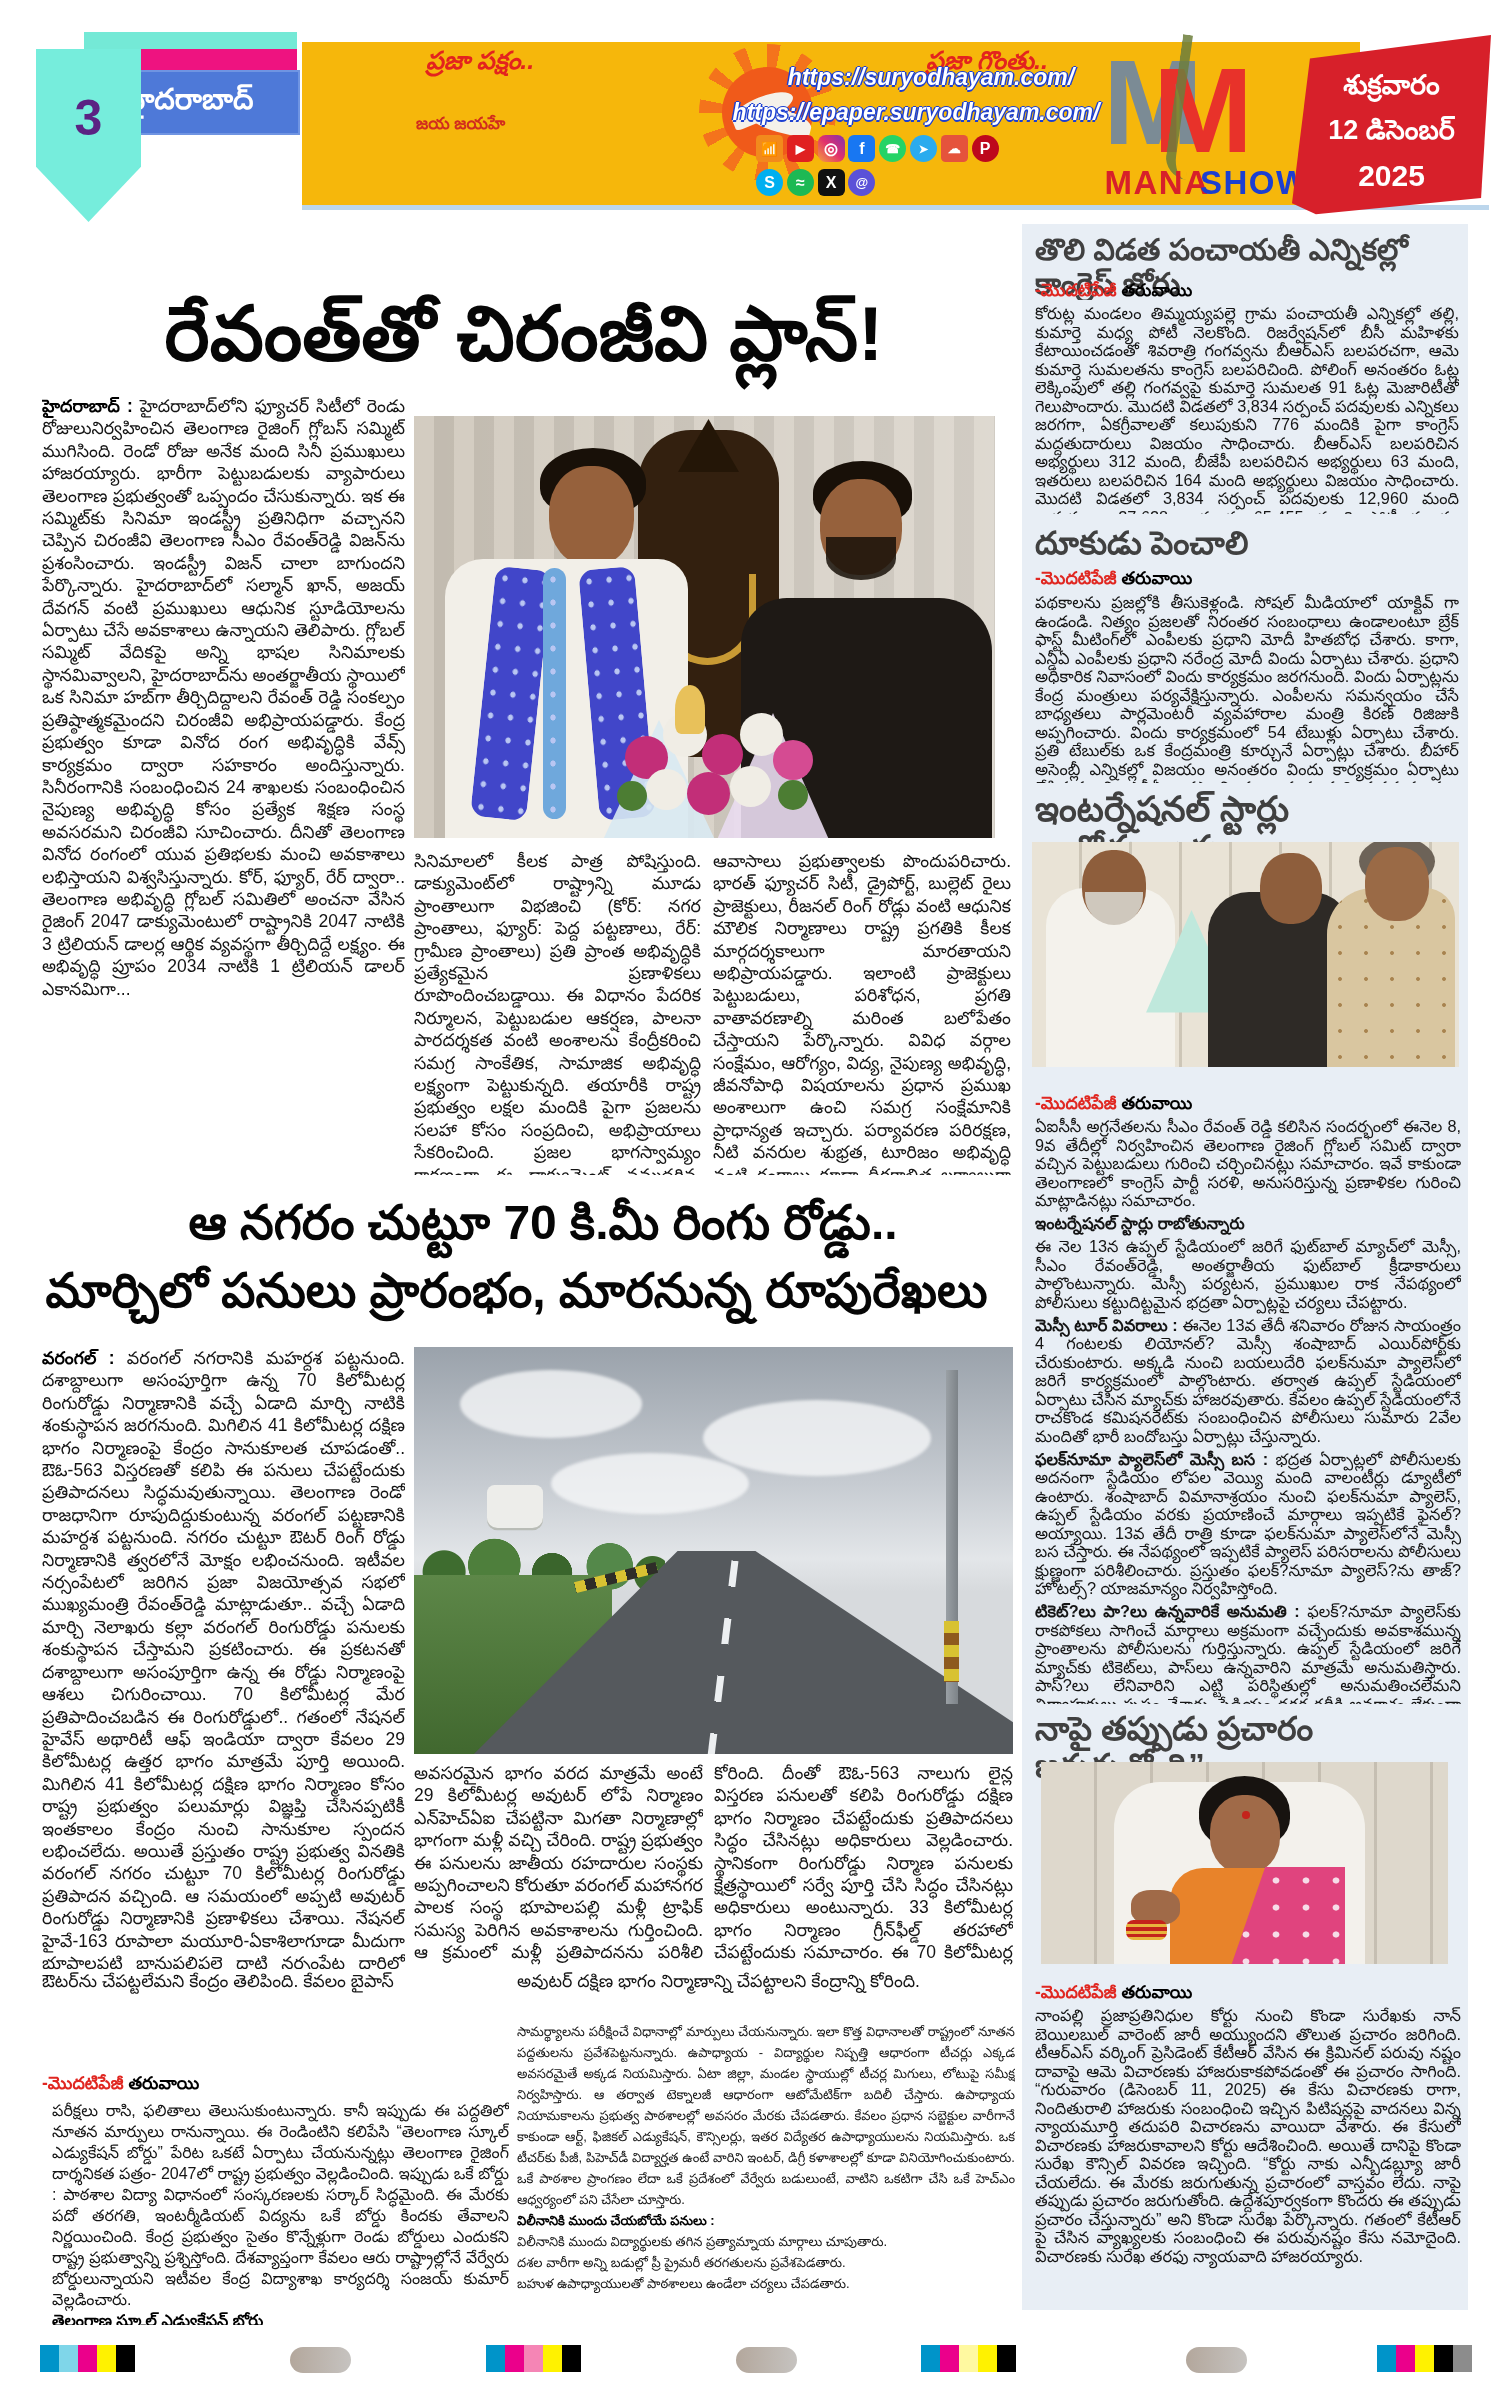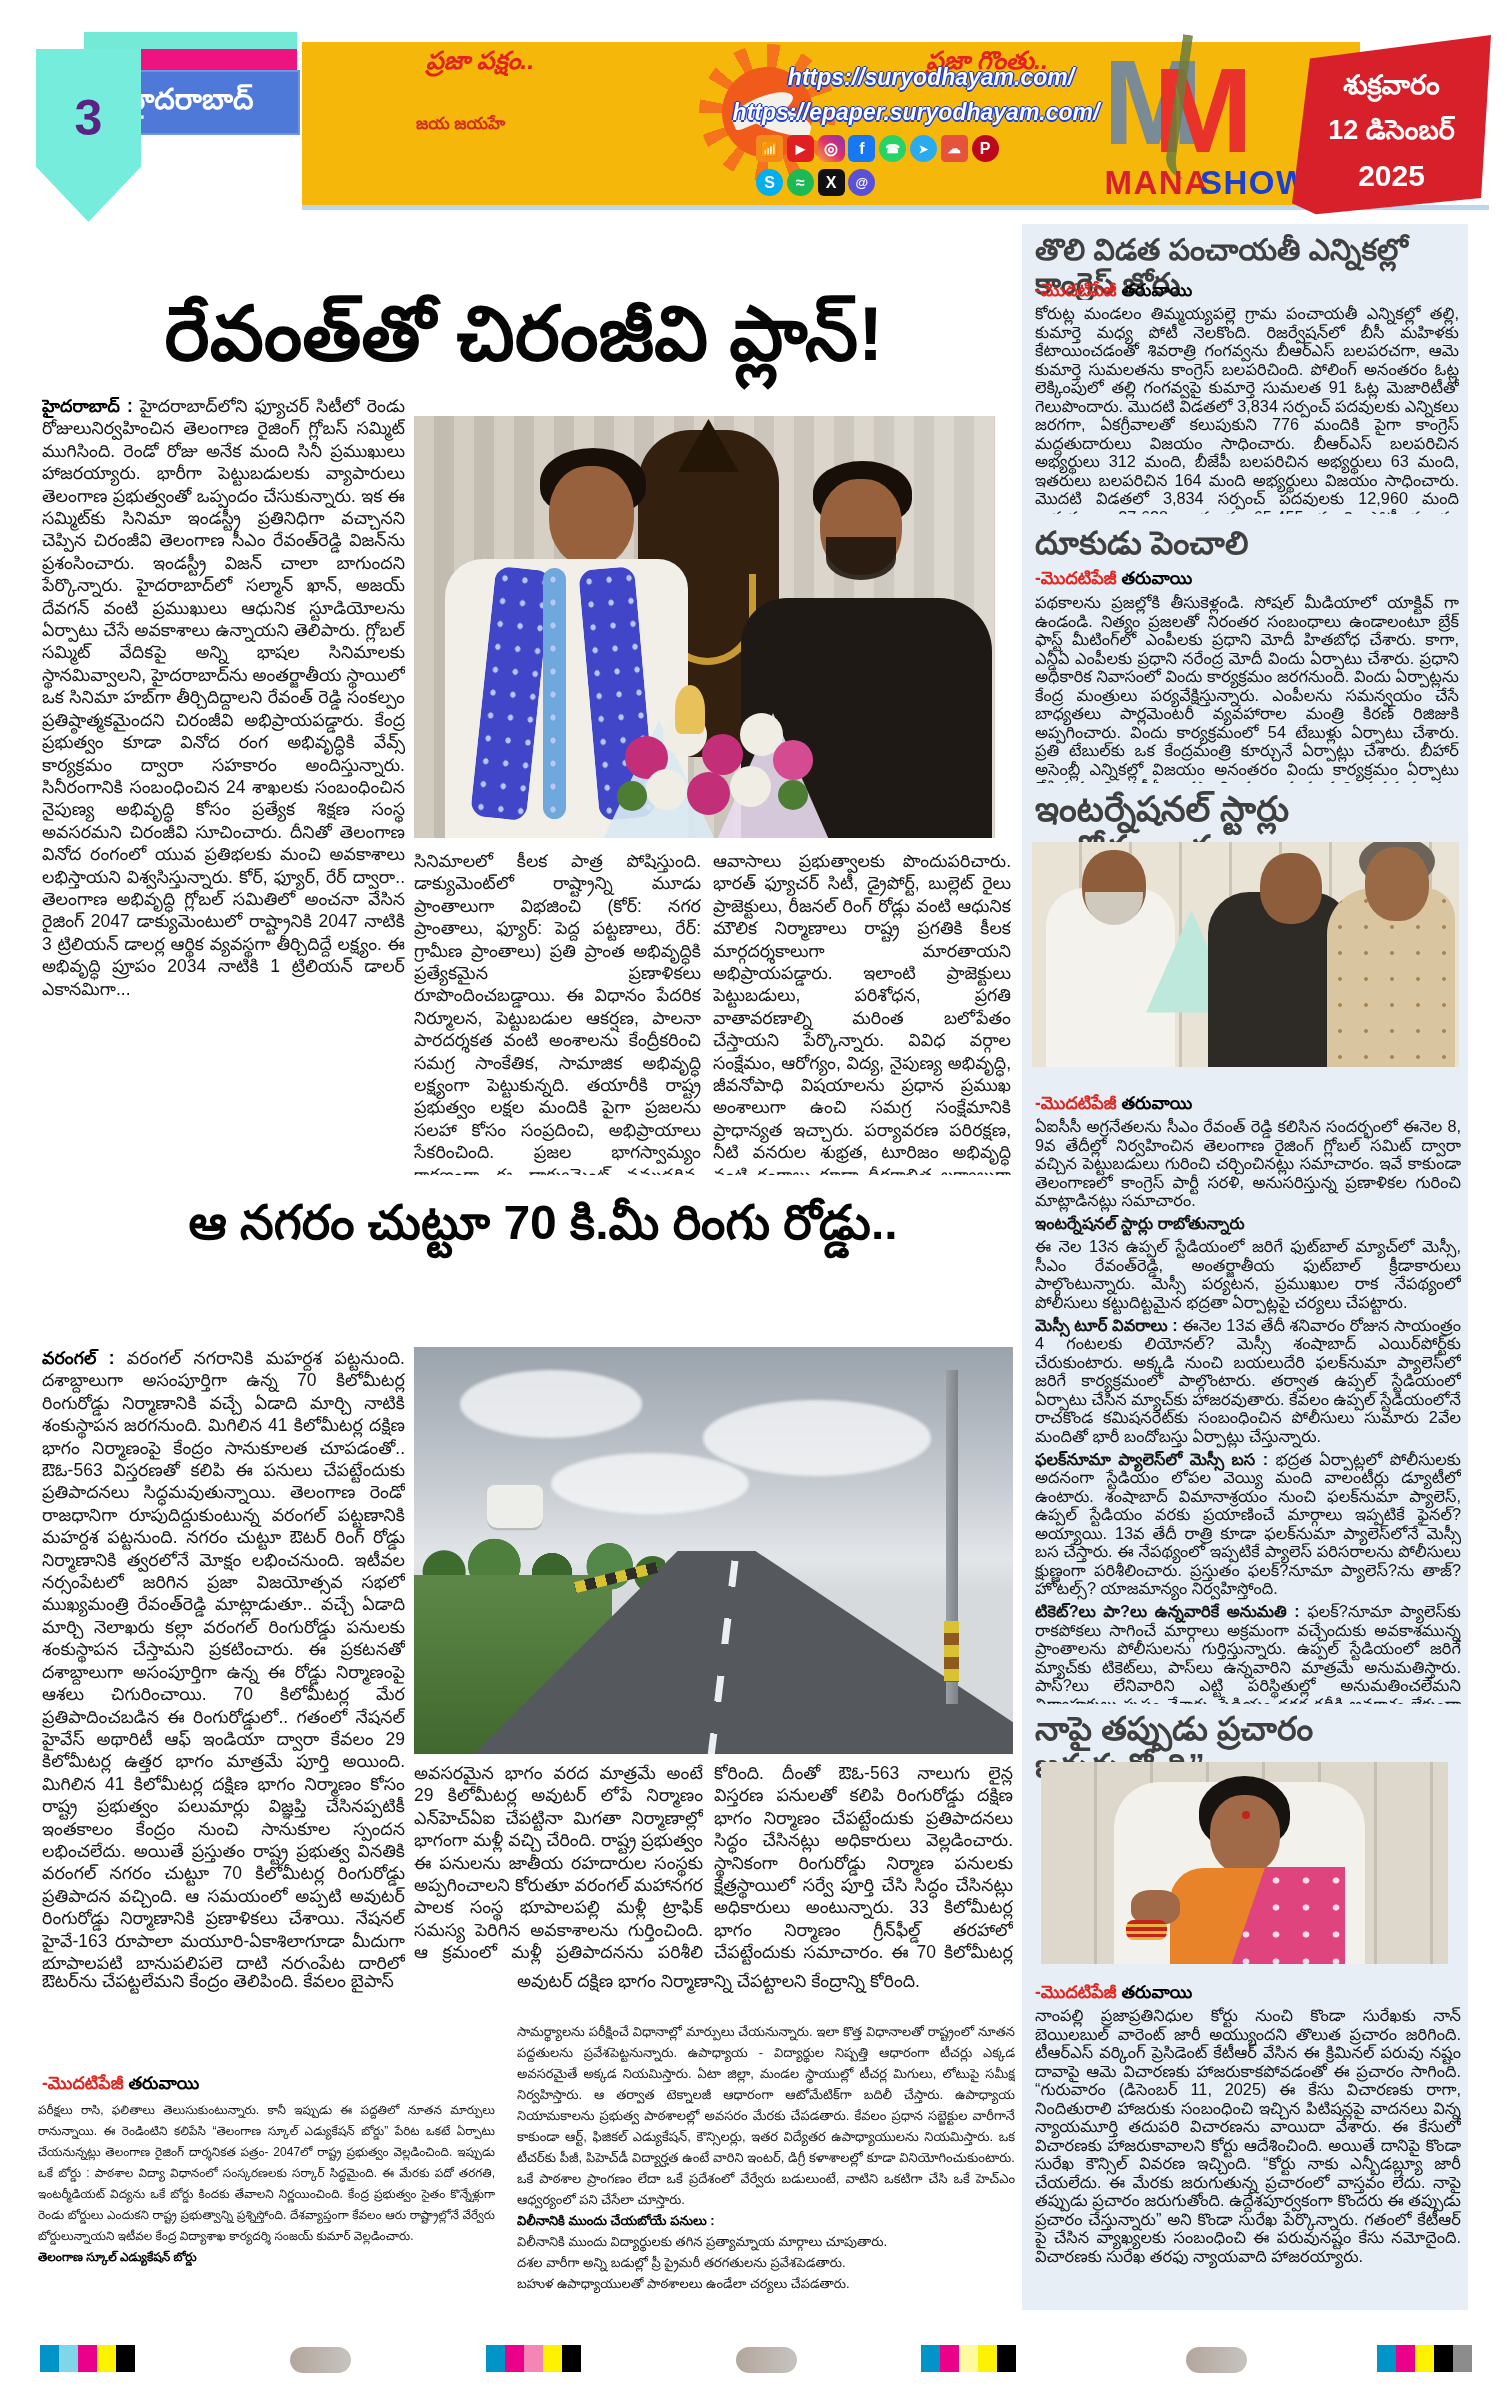--- a/index.html
+++ b/index.html
@@ -272,20 +272,21 @@
   </div>
 
   <div class="abs body-col" style="left:42px; top:395px; width:363px; height:780px;">
     <span class="dateline">హైదరాబాద్ :</span>
     <span>హైదరాబాద్‌లోని ఫ్యూచర్ సిటీలో రెండు రోజులునిర్వహించిన తెలంగాణ రైజింగ్ గ్లోబస్ సమ్మిట్ ముగిసింది. రెండో రోజు అనేక మంది సినీ ప్రముఖులు హాజరయ్యారు. భారీగా పెట్టుబడులకు వ్యాపారులు తెలంగాణ ప్రభుత్వంతో ఒప్పందం చేసుకున్నారు. ఇక ఈ సమ్మిట్‌కు సినిమా ఇండస్ట్రీ ప్రతినిధిగా వచ్చానని చెప్పిన చిరంజీవి తెలంగాణ సీఎం రేవంత్‌రెడ్డి విజన్‌ను ప్రశంసించారు. ఇండస్ట్రీ విజన్ చాలా బాగుందని పేర్కొన్నారు. హైదరాబాద్‌లో సల్మాన్ ఖాన్, అజయ్ దేవగన్ వంటి ప్రముఖులు ఆధునిక స్టూడియోలను ఏర్పాటు చేసే అవకాశాలు ఉన్నాయని తెలిపారు. గ్లోబల్ సమ్మిట్ వేదికపై అన్ని భాషల సినిమాలకు స్థానమివ్వాలని, హైదరాబాద్‌ను అంతర్జాతీయ స్థాయిలో ఒక సినిమా హబ్‌గా తీర్చిదిద్దాలని రేవంత్ రెడ్డి సంకల్పం ప్రతిష్ఠాత్మకమైందని చిరంజీవి అభిప్రాయపడ్డారు. కేంద్ర ప్రభుత్వం కూడా వినోద రంగ అభివృద్ధికి వేవ్స్ కార్యక్రమం ద్వారా సహకారం అందిస్తున్నారు. సినీరంగానికి సంబంధించిన 24 శాఖలకు సంబంధించిన నైపుణ్య అభివృద్ధి కోసం ప్రత్యేక శిక్షణ సంస్థ అవసరమని చిరంజీవి సూచించారు. దీనితో తెలంగాణ వినోద రంగంలో యువ ప్రతిభలకు మంచి అవకాశాలు లభిస్తాయని విశ్వసిస్తున్నారు. కోర్, ఫ్యూర్, రేర్ ద్వారా.. తెలంగాణ అభివృద్ధి గ్లోబల్ సమితిలో అంచనా వేసిన రైజింగ్ 2047 డాక్యుమెంటులో రాష్ట్రానికి 2047 నాటికి 3 ట్రిలియన్ డాలర్ల ఆర్థిక వ్యవస్థగా తీర్చిదిద్దే లక్ష్యం. ఈ అభివృద్ధి ప్రూపం 2034 నాటికి 1 ట్రిలియన్ డాలర్ ఎకానమిగా...</span>
   </div>
   <div class="abs body-col" style="left:414px; top:850px; width:287px; height:325px;">సినిమాలలో కీలక పాత్ర పోషిస్తుంది. డాక్యుమెంట్‌లో రాష్ట్రాన్ని మూడు ప్రాంతాలుగా విభజించి (కోర్: నగర ప్రాంతాలు, ఫ్యూర్: పెద్ద పట్టణాలు, రేర్: గ్రామీణ ప్రాంతాలు) ప్రతి ప్రాంత అభివృద్ధికి ప్రత్యేకమైన ప్రణాళికలు రూపొందించబడ్డాయి. ఈ విధానం పేదరిక నిర్మూలన, పెట్టుబడుల ఆకర్షణ, పాలనా పారదర్శకత వంటి అంశాలను కేంద్రీకరించి సమగ్ర సాంకేతిక, సామాజిక అభివృద్ధి లక్ష్యంగా పెట్టుకున్నది. తయారీకి రాష్ట్ర ప్రభుత్వం లక్షల మందికి పైగా ప్రజలను సలహా కోసం సంప్రదించి, అభిప్రాయాలు సేకరించింది. ప్రజల భాగస్వామ్యం కారణంగా ఈ డాక్యుమెంట్ నమ్మదగిన, సమగ్రవంతమైన మార్గదర్శకంగా నిలిచి, తెలంగాణ అభివృద్ధి అంతర్జాతీయ పార్శ్వాంశంగా మారడం జరుగుతుందన్న విశ్వాసం ఉంది. సమిట్‌లో పాల్గొన్న జాతీయ ఆర్థిక నిపుణులు, పారిశ్రామిక వేత్తలు తెలంగాణ మోడల్‌ను విశిష్టతగా అభిప్రాయపడ్డారు. పెట్టుబడులకు కేంద్ర, రాష్ట్ర ప్రభుత్వాల సమన్వయం, నూతన అవకాశాల అందుబాటు వద్ది, సాంకేతిక పరిజ్ఞాన పెట్టుబడులను రాబట్టింది.</div>
   <div class="abs body-col" style="left:713px; top:850px; width:298px; height:325px;">ఆవాసాలు ప్రభుత్వాలకు పొందుపరిచారు. భారత్ ఫ్యూచర్ సిటీ, డ్రైపోర్ట్, బుల్లెట్ రైలు ప్రాజెక్టులు, రీజనల్ రింగ్ రోడ్లు వంటి ఆధునిక మౌలిక నిర్మాణాలు రాష్ట్ర ప్రగతికి కీలక మార్గదర్శకాలుగా మారతాయని అభిప్రాయపడ్డారు. ఇలాంటి ప్రాజెక్టులు పెట్టుబడులు, పరిశోధన, ప్రగతి వాతావరణాల్ని మరింత బలోపేతం చేస్తాయని పేర్కొన్నారు. వివిధ వర్గాల సంక్షేమం, ఆరోగ్యం, విద్య, నైపుణ్య అభివృద్ధి, జీవనోపాధి విషయాలను ప్రధాన ప్రముఖ అంశాలుగా ఉంచి సమగ్ర సంక్షేమానికి ప్రాధాన్యత ఇచ్చారు. పర్యావరణ పరిరక్షణ, నీటి వనరుల శుభ్రత, టూరిజం అభివృద్ధి వంటి రంగాలు కూడా దీర్ఘకాలిత లక్ష్యాలుగా పేర్కొన్నాయి. ప్రభుత్వం పలు కంపెనీలతో పెట్టుబడి ఒప్పందాలు కుదుర్చి, వ్యాపార వాతావరణాన్ని మెరుగుపర్చేందుకు చర్యలు తీసుకుంటోంది. తెలంగాణలో అభివృద్ధితో ప్రతి ప్రాంతానికి, ప్రతి వర్గానికి అవకాశాలు అందాలని స్పష్టంగా భావిస్తోంది. మొత్తంగా రేవంత్ విజన్ డాక్యుమెంట్ జాతీయ, అంతర్జాతీయ ప్రతినిధులు, వ్యాపారుల ప్రశంసలు అందుకోవడంతోపాటు రాష్ట్రానికి భారీగా పెట్టుబడులను రాబట్టింది.</div>
 
   <div class="abs kicker rr-k1">ఆ నగరం చుట్టూ 70 కి.మీ రింగు రోడ్డు..</div>
+  <div class="abs kicker rr-k2">మార్చిలో పనులు ప్రారంభం, మారనున్న రూపురేఖలు</div>
 
   <div class="abs photo photo2">
     <div class="cloud" style="left:46px; top:23px; width:182px; height:68px;"></div>
     <div class="cloud" style="left:289px; top:53px; width:228px; height:76px;"></div>
     <div class="cloud" style="left:137px; top:106px; width:198px; height:61px;"></div>
     <div class="treeline"></div>
     <div class="tank"></div>
     <div class="grass"></div>
     <div class="road"></div>
     <div class="center-dash"></div>
@@ -300,21 +301,21 @@
   </div>
   <div class="abs body-col" style="left:414px; top:1762px; width:289px; height:204px;">అవసరమైన భాగం వరద మాత్రమే అంటే 29 కిలోమీటర్ల అవుటర్ లోపే నిర్మాణం ఎన్‌హెచ్‌ఏఐ చేపట్టినా మిగతా నిర్మాణాల్లో భాగంగా మళ్లీ వచ్చి చేరింది. రాష్ట్ర ప్రభుత్వం ఈ పనులను జాతీయ రహదారుల సంస్థకు అప్పగించాలని కోరుతూ వరంగల్ మహానగర పాలక సంస్థ భూపాలపల్లి మళ్లీ ట్రాఫిక్ సమస్య పెరిగిన అవకాశాలను గుర్తించింది. ఆ క్రమంలో మళ్లీ ప్రతిపాదనను పరిశీలి తీసుకున్న అధికారులు క్షేత్రస్థాయిలో సమస్యల పరిష్కారానికి చర్యలు వేగవంతం చేశారు. రాష్ట్ర ప్రభుత్వం ఒకవైపు అవుటర్ దక్షిణ భాగం నిర్మాణానికి, మరోవైపు రోడ్ల విస్తరణకు ప్రతిపాదనలు చేస్తోంది. మిగిలిన 41 కిలోమీటర్ల దక్షిణ అవుటర్ దక్షిణ భాగం నిర్మాణాలను పూర్తి చేయాలని ప్రభుత్వం వేగంగా చర్యలు చేపడుతోంది.</div>
   <div class="abs body-col" style="left:714px; top:1762px; width:299px; height:204px;">కోరింది. దీంతో ఔఓ-563 నాలుగు లైన్ల విస్తరణ పనులతో కలిపి రింగురోడ్డు దక్షిణ భాగం నిర్మాణం చేపట్టేందుకు ప్రతిపాదనలు సిద్ధం చేసినట్లు అధికారులు వెల్లడించారు. స్థానికంగా రింగురోడ్డు నిర్మాణ పనులకు క్షేత్రస్థాయిలో సర్వే పూర్తి చేసి సిద్ధం చేసినట్లు అధికారులు అంటున్నారు. 33 కిలోమీటర్ల భాగం నిర్మాణం గ్రీన్‌ఫీల్డ్ తరహాలో చేపట్టేందుకు సమాచారం. ఈ 70 కిలోమీటర్ల రింగురోడ్డు పూర్తి అయితే వరంగల్ నగరం మరింత అభివృద్ధి చెందనుంది.</div>
   <div class="abs body-col" style="left:517px; top:1970px; width:498px; height:46px;">అవుటర్ దక్షిణ భాగం నిర్మాణాన్ని చేపట్టాలని కేంద్రాన్ని కోరింది.</div>
   <div class="abs body-col" style="left:42px; top:1970px; width:456px; height:46px;">ఔటర్‌ను చేపట్టలేమని కేంద్రం తెలిపింది. కేవలం బైపాస్</div>
 
   <div class="abs byline" style="left:42px; top:2073px;">
     <span class="red">-మొదటిపేజీ</span>
     <span class="blk">తరువాయి</span>
   </div>
-  <div class="abs body-col" style="left:38px; top:2100px; width:457px; height:225px; font-size:12px; line-height:21px;">
+  <div class="abs body-col" style="left:52px; top:2100px; width:457px; height:225px; font-size:16px; line-height:21px;">
     <span>పరీక్షలు రాసి, ఫలితాలు తెలుసుకుంటున్నారు. కానీ ఇప్పుడు ఈ పద్దతిలో నూతన మార్పులు రానున్నాయి. ఈ రెండింటిని కలిపేసి “తెలంగాణ స్కూల్ ఎడ్యుకేషన్ బోర్డు” పేరిట ఒకటే ఏర్పాటు చేయనున్నట్లు తెలంగాణ రైజింగ్ దార్శనికత పత్రం- 2047లో రాష్ట్ర ప్రభుత్వం వెల్లడించింది. ఇప్పుడు ఒకే బోర్డు : పాఠశాల విద్యా విధానంలో సంస్కరణలకు సర్కార్ సిద్ధమైంది. ఈ మేరకు పదో తరగతి, ఇంటర్మీడియట్ విద్యను ఒకే బోర్డు కిందకు తేవాలని నిర్ణయించింది. కేంద్ర ప్రభుత్వం సైతం కొన్నేళ్లుగా రెండు బోర్డులు ఎందుకని రాష్ట్ర ప్రభుత్వాన్ని ప్రశ్నిస్తోంది. దేశవ్యాప్తంగా కేవలం ఆరు రాష్ట్రాల్లోనే వేర్వేరు బోర్డులున్నాయని ఇటీవల కేంద్ర విద్యాశాఖ కార్యదర్శి సంజయ్ కుమార్ వెల్లడించారు.</span>
     <div class="subhead-inline">తెలంగాణ స్కూల్ ఎడ్యుకేషన్ బోర్డు</div>
     
   </div>
   <div class="abs body-col" style="left:517px; top:2021px; width:498px; height:304px; font-size:13px; line-height:21px;">
     <span>సామర్థ్యాలను పరీక్షించే విధానాల్లో మార్పులు చేయనున్నారు. ఇలా కొత్త విధానాలతో రాష్ట్రంలో నూతన పద్దతులను ప్రవేశపెట్టనున్నారు. ఉపాధ్యాయ - విద్యార్థుల నిష్పత్తి ఆధారంగా టీచర్లు ఎక్కడ అవసరమైతే అక్కడ నియమిస్తారు. ఏటా జిల్లా, మండల స్థాయుల్లో టీచర్ల మిగులు, లోటుపై సమీక్ష నిర్వహిస్తారు. ఆ తర్వాత టెక్నాలజీ ఆధారంగా ఆటోమేటిక్‌గా బదిలీ చేస్తారు. ఉపాధ్యాయ నియామకాలను ప్రభుత్వ పాఠశాలల్లో అవసరం మేరకు చేపడతారు. కేవలం ప్రధాన సబ్జెక్టుల వారీగానే కాకుండా ఆర్ట్, ఫిజికల్ ఎడ్యుకేషన్, కౌన్సిలర్లు, ఇతర విద్యేతర ఉపాధ్యాయులను నియమిస్తారు. ఒక టీచర్‌కు పీజీ, పిహెచ్‌డీ విద్యార్హత ఉంటే వారిని ఇంటర్, డిగ్రీ కళాశాలల్లో కూడా వినియోగించుకుంటారు. ఒకే పాఠశాల ప్రాంగణం లేదా ఒకే ప్రదేశంలో వేర్వేరు బడులుంటే, వాటిని ఒకటిగా చేసి ఒకే హెచ్ఎం ఆధ్వర్యంలో పని చేసేలా చూస్తారు.</span>
     <div class="subhead-inline">విలీనానికి ముందు చేయబోయే పనులు :</div>
     <div>విలీనానికి ముందు విద్యార్థులకు తగిన ప్రత్యామ్నాయ మార్గాలు చూపుతారు.</div>
     <div>దశల వారీగా అన్ని బడుల్లో ప్రీ ప్రైమరీ తరగతులను ప్రవేశపెడతారు.</div>
     <div>బహుళ ఉపాధ్యాయులతో పాఠశాలలు ఉండేలా చర్యలు చేపడతారు.</div>

